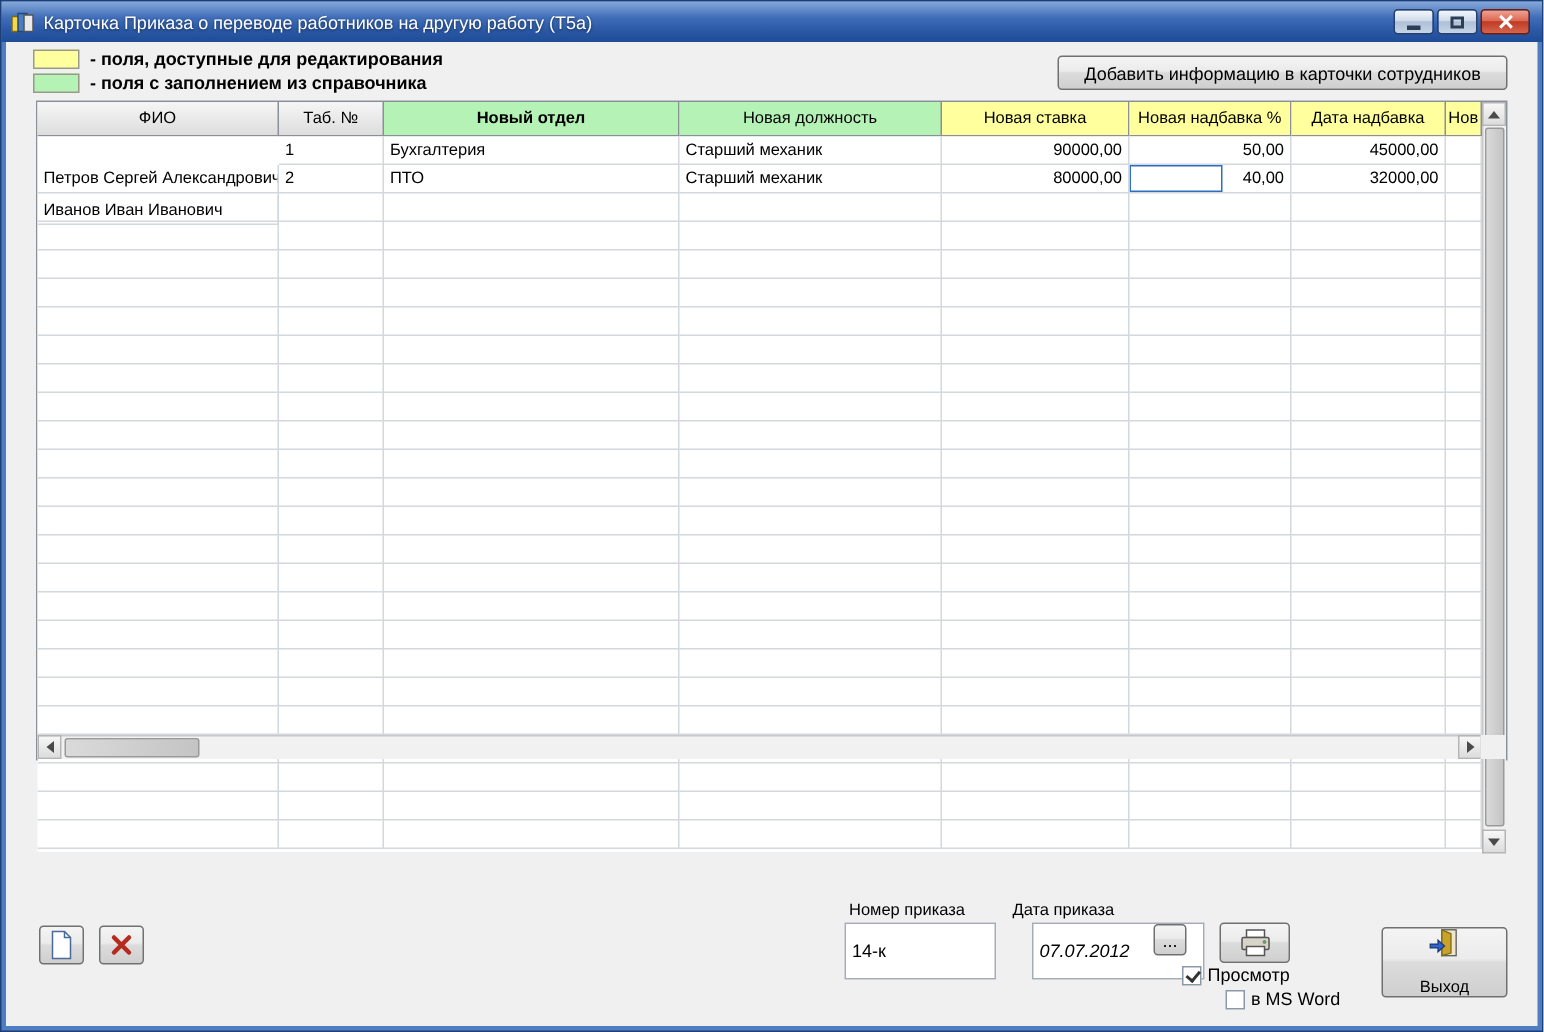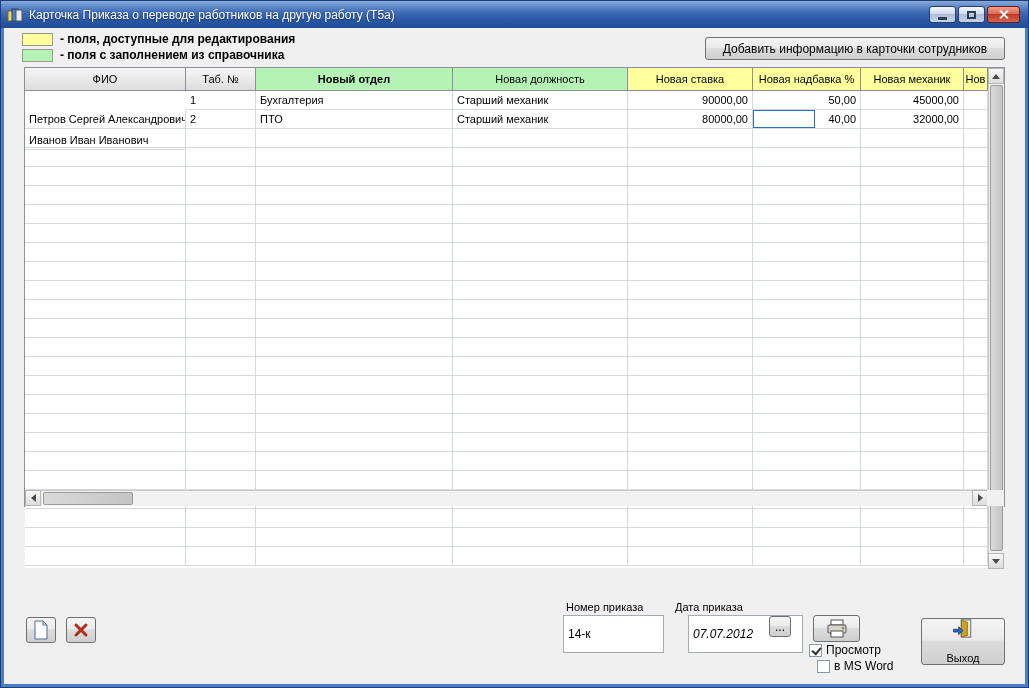--- a/index.html
+++ b/index.html
@@ -162,21 +162,21 @@
   <div class="btn btn-add">Добавить информацию в карточки сотрудников</div>
 
   <div class="grid">
     <div class="grid-header">
         <div class="hcell gray" style="width: 161px;">ФИО</div>
         <div class="hcell gray" style="width: 70px;">Таб. №</div>
         <div class="hcell green" style="width: 197px; font-weight: bold;">Новый отдел</div>
         <div class="hcell green" style="width: 175px;">Новая должность</div>
         <div class="hcell yellow" style="width: 125px;">Новая ставка</div>
         <div class="hcell yellow" style="width: 108px;">Новая надбавка %</div>
-        <div class="hcell yellow" style="width: 103px;">Новая механик</div>
+        <div class="hcell yellow" style="width: 103px;">Дата надбавка</div>
         <div class="hcell yellow" style="width: 24px;">Нов</div>
       </div>
     <div class="grid-body">
         <div class="grow">
           <div class="gcell" style="width: 161px; margin-top: 40px;">Иванов Иван Иванович</div>
           <div class="gcell" style="width: 70px;">1</div>
           <div class="gcell" style="width: 197px;">Бухгалтерия</div>
           <div class="gcell" style="width: 175px;">Старший механик</div>
           <div class="gcell num" style="width: 125px;">90000,00</div>
           <div class="gcell num" style="width: 108px;">50,00</div>
@@ -469,21 +469,21 @@
 
   <div class="btn" style="position:absolute; left:813px; top:615px; width:47px; height:27px;">
     <svg width="22" height="20" viewBox="0 0 22 20">
       <rect x="5" y="1" width="12" height="5" fill="#ffffff" stroke="#555"></rect>
       <rect x="2" y="6" width="18" height="8" rx="1" fill="#d8d4c8" stroke="#555"></rect>
       <rect x="5" y="12" width="12" height="6" fill="#ffffff" stroke="#555"></rect>
       <circle cx="17" cy="9" r="1.3" fill="#6a9a6a"></circle>
     </svg>
   </div>
 
-  <div class="cbrow checked" style="left:809px; top:643px;">
+  <div class="cbrow checked" style="left:788px; top:643px;">
     <span class="cb-box"></span>
     <span>Просмотр</span>
   </div>
   <div class="cbrow" style="left:817px; top:659px;">
     <span class="cb-box"></span>
     <span>в MS Word</span>
   </div>
 
   <div class="btn btn-exit">
     <svg width="24" height="22" viewBox="0 0 24 22">

